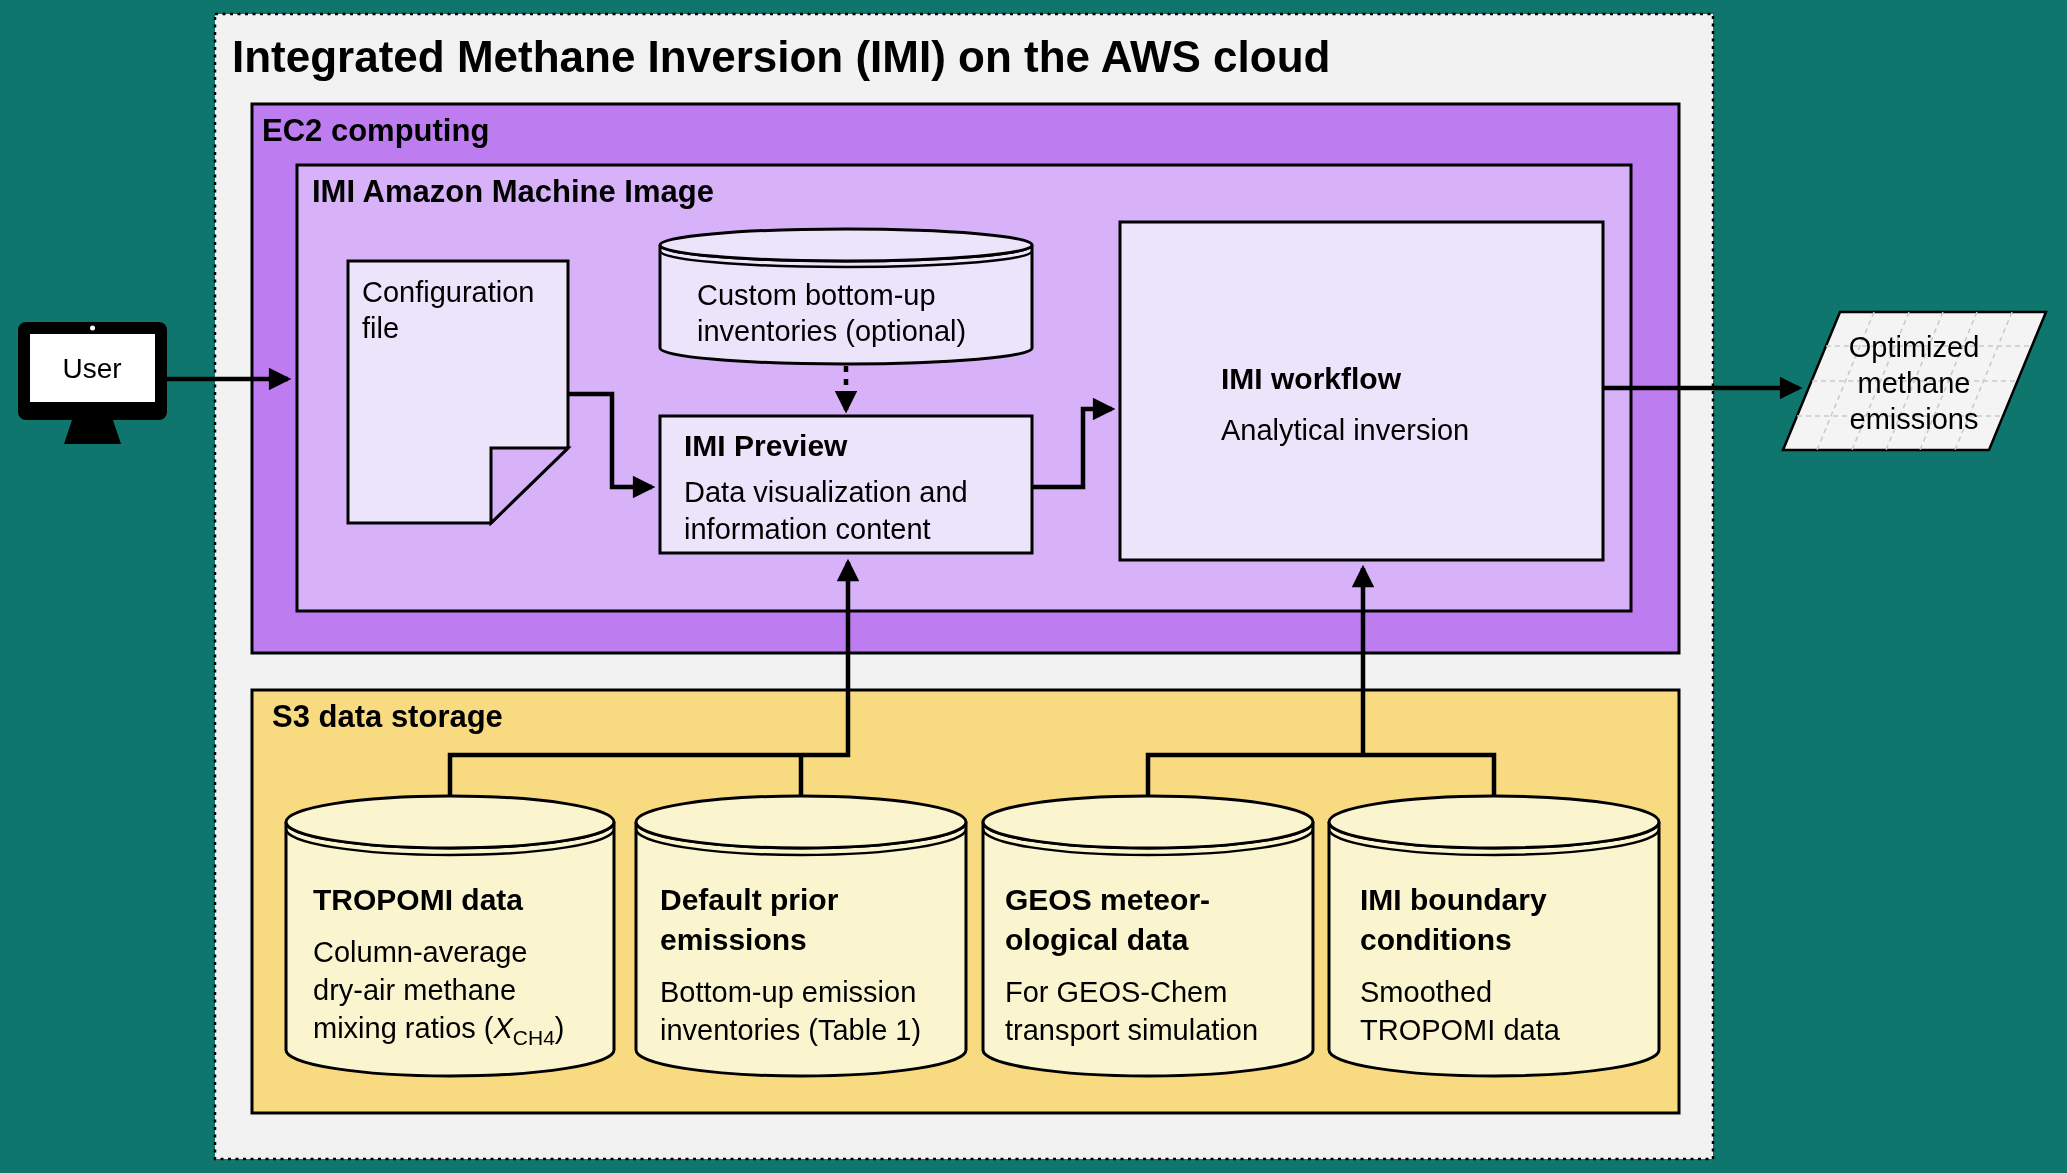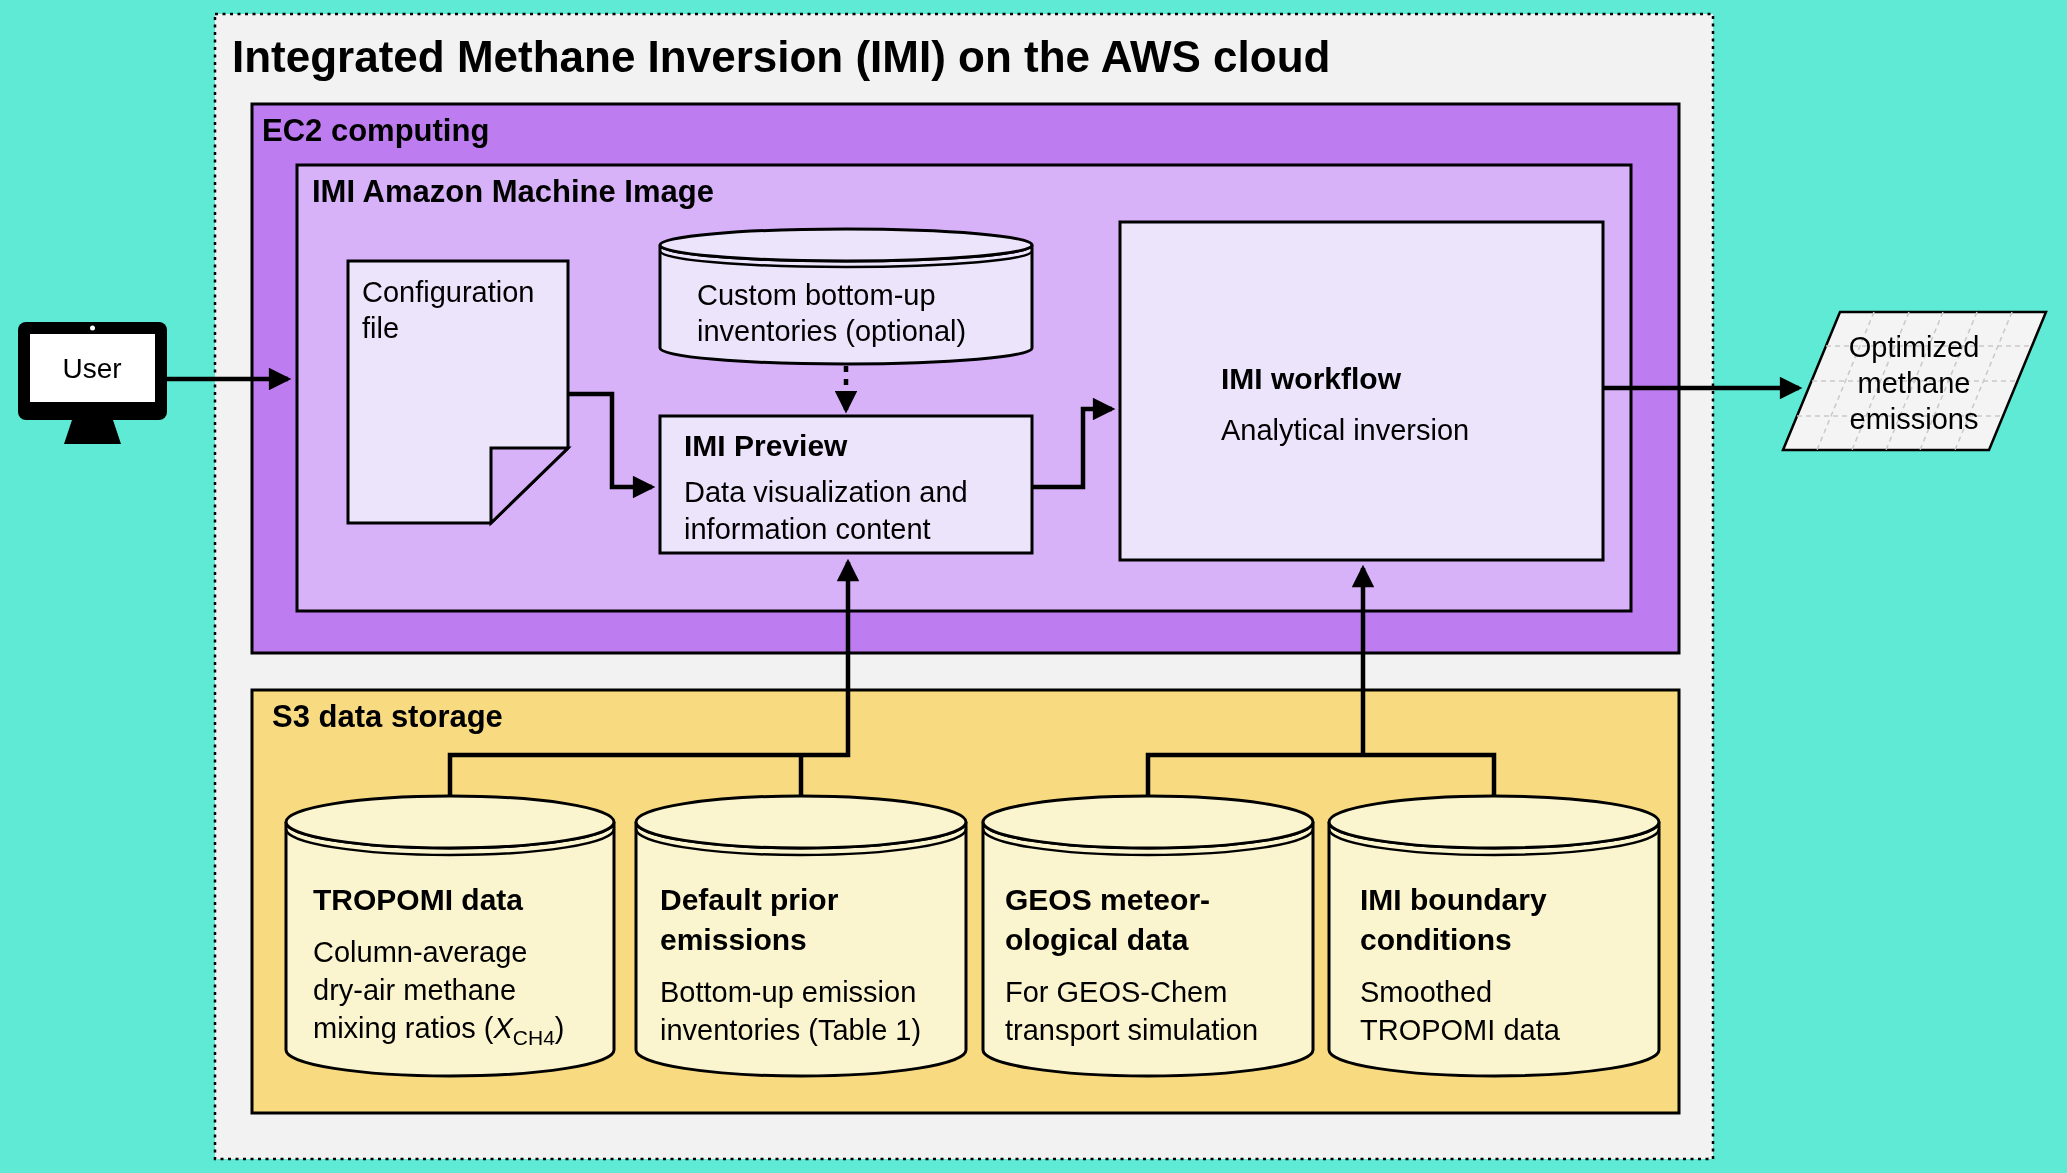--- a/index.html
+++ b/index.html
@@ -1,16 +1,16 @@
 <!DOCTYPE html>
 <html><head>
 <meta charset="utf-8">
 <style>
   html,body{margin:0;padding:0;background:#ffffff;}
-  .stage{width:2067px;height:1173px;position:relative;background:#5eead4;}
+  .stage{width:2067px;height:1173px;position:relative;background:#0f766e;}
   svg{display:block;}
   svg text{font-family:"Liberation Sans","DejaVu Sans",sans-serif;fill:#000;}
   .t-title{font-size:44px;font-weight:bold;}
   .t-section{font-size:31px;font-weight:bold;}
   .t-bold{font-size:30px;font-weight:bold;}
   .t-body{font-size:29px;}
   .t-sub{font-size:21px;}
   .t-user{font-size:28px;}
   .t-ital{font-style:italic;}
 </style>

